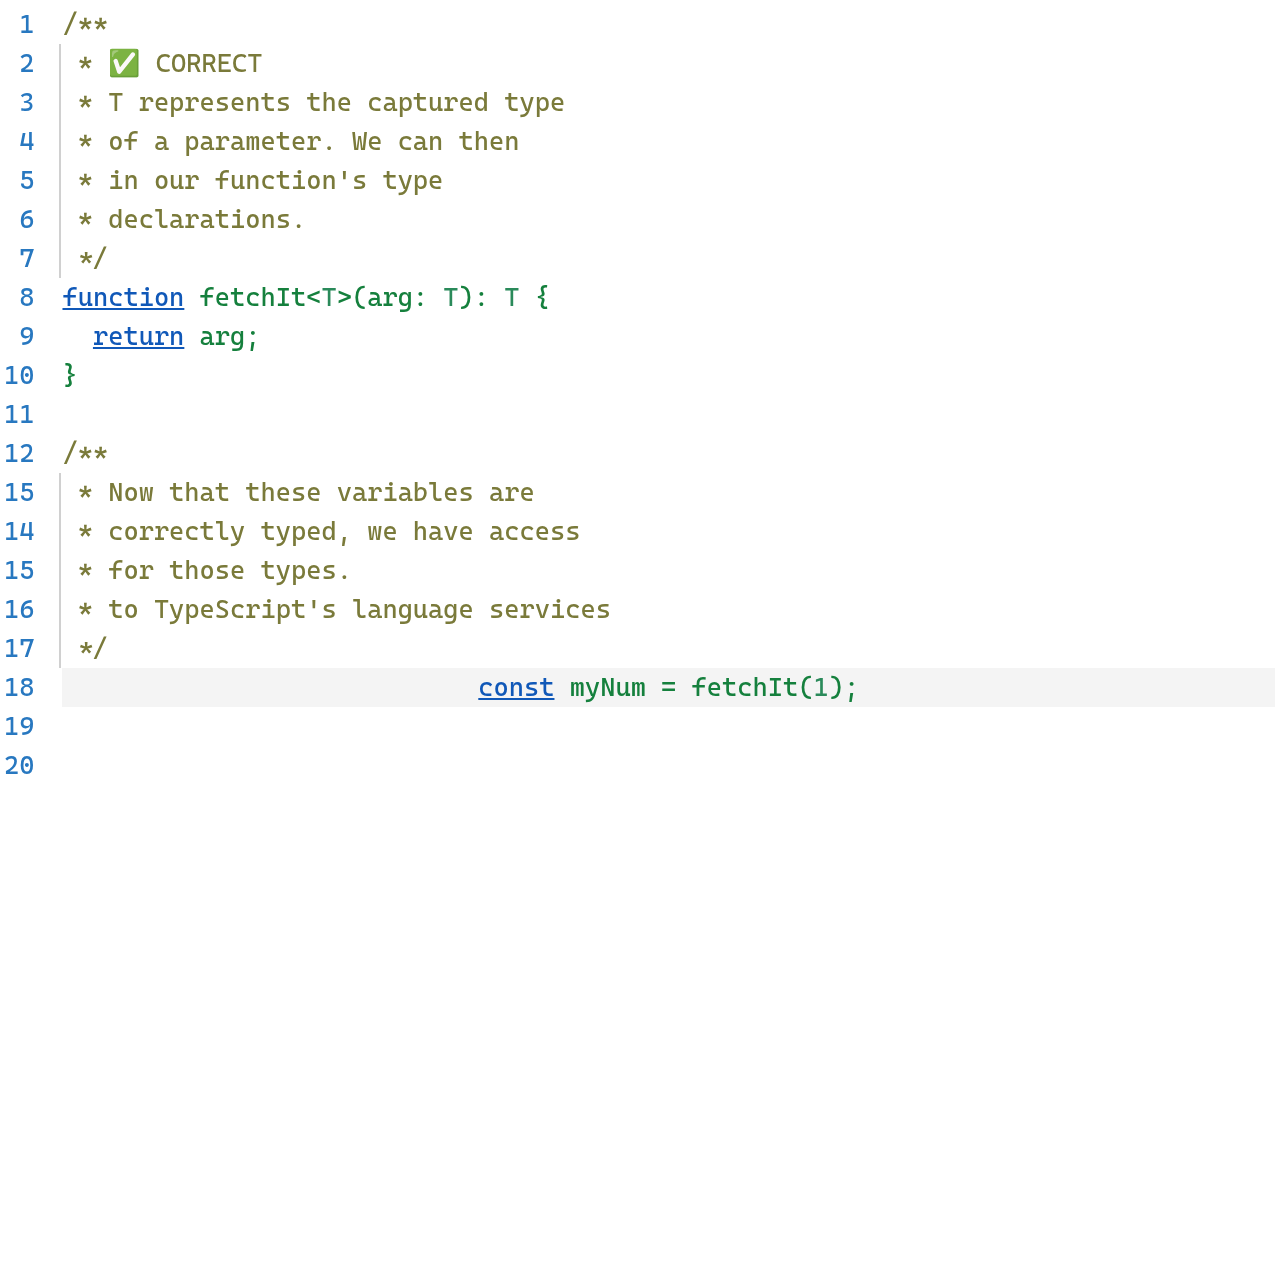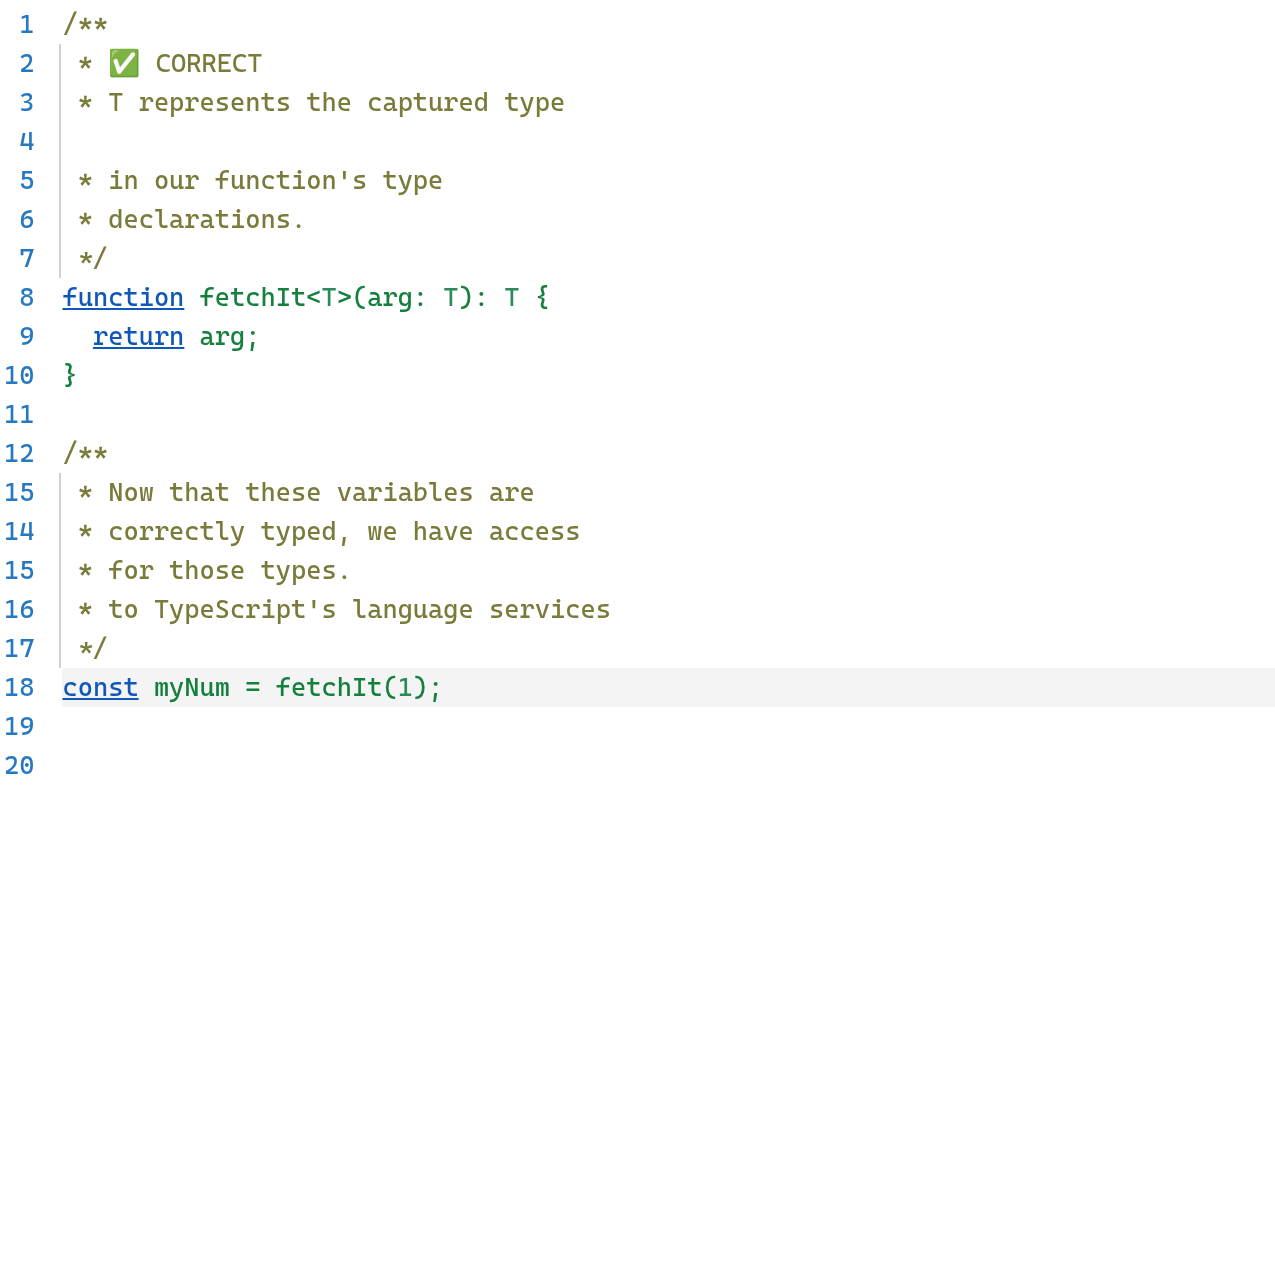--- a/index.html
+++ b/index.html
@@ -31,20 +31,21 @@
     position: relative;
   }
   .code-line {
     height: 39px;
     line-height: 39px;
     white-space: pre;
     position: relative;
   }
   .code-line.current {
     background: #f4f4f4;
+    text-align: center;
   }
   .doc-border {
     position: absolute;
     left: -3px;
     top: 0;
     bottom: 0;
     width: 2px;
     background: #d0d0d0;
   }
   .tk-comment { color: #7a7a3a; }
@@ -77,21 +78,21 @@
       <div class="line-num">16</div>
       <div class="line-num">17</div>
       <div class="line-num">18</div>
       <div class="line-num">19</div>
       <div class="line-num">20</div>
     </div>
   <div class="code">
       <div class="code-line"><span class="tk-comment">/**</span></div>
       <div class="code-line"><div class="doc-border"></div><span class="tk-comment"> * ✅ CORRECT</span></div>
       <div class="code-line"><div class="doc-border"></div><span class="tk-comment"> * T represents the captured type</span></div>
-      <div class="code-line"><div class="doc-border"></div></div>
+      <div class="code-line"><div class="doc-border"></div><span class="tk-comment"> * of a parameter. We can then</span></div>
       <div class="code-line"><div class="doc-border"></div><span class="tk-comment"> * in our function's type</span></div>
       <div class="code-line"><div class="doc-border"></div><span class="tk-comment"> * declarations.</span></div>
       <div class="code-line"><div class="doc-border"></div><span class="tk-comment"> */</span></div>
       <div class="code-line"><span class="tk-keyword">function</span><span class="tk-plain"> fetchIt&lt;</span><span class="tk-type">T</span><span class="tk-plain">&gt;(arg: </span><span class="tk-type">T</span><span class="tk-plain">): </span><span class="tk-type">T</span><span class="tk-plain"> {</span></div>
       <div class="code-line"><span class="tk-plain">  </span><span class="tk-keyword">return</span><span class="tk-plain"> arg;</span></div>
       <div class="code-line"><span class="tk-plain">}</span></div>
       <div class="code-line"><span class="tk-plain"></span></div>
       <div class="code-line"><span class="tk-comment">/**</span></div>
       <div class="code-line"><div class="doc-border"></div><span class="tk-comment"> * Now that these variables are</span></div>
       <div class="code-line"><div class="doc-border"></div><span class="tk-comment"> * correctly typed, we have access</span></div>

